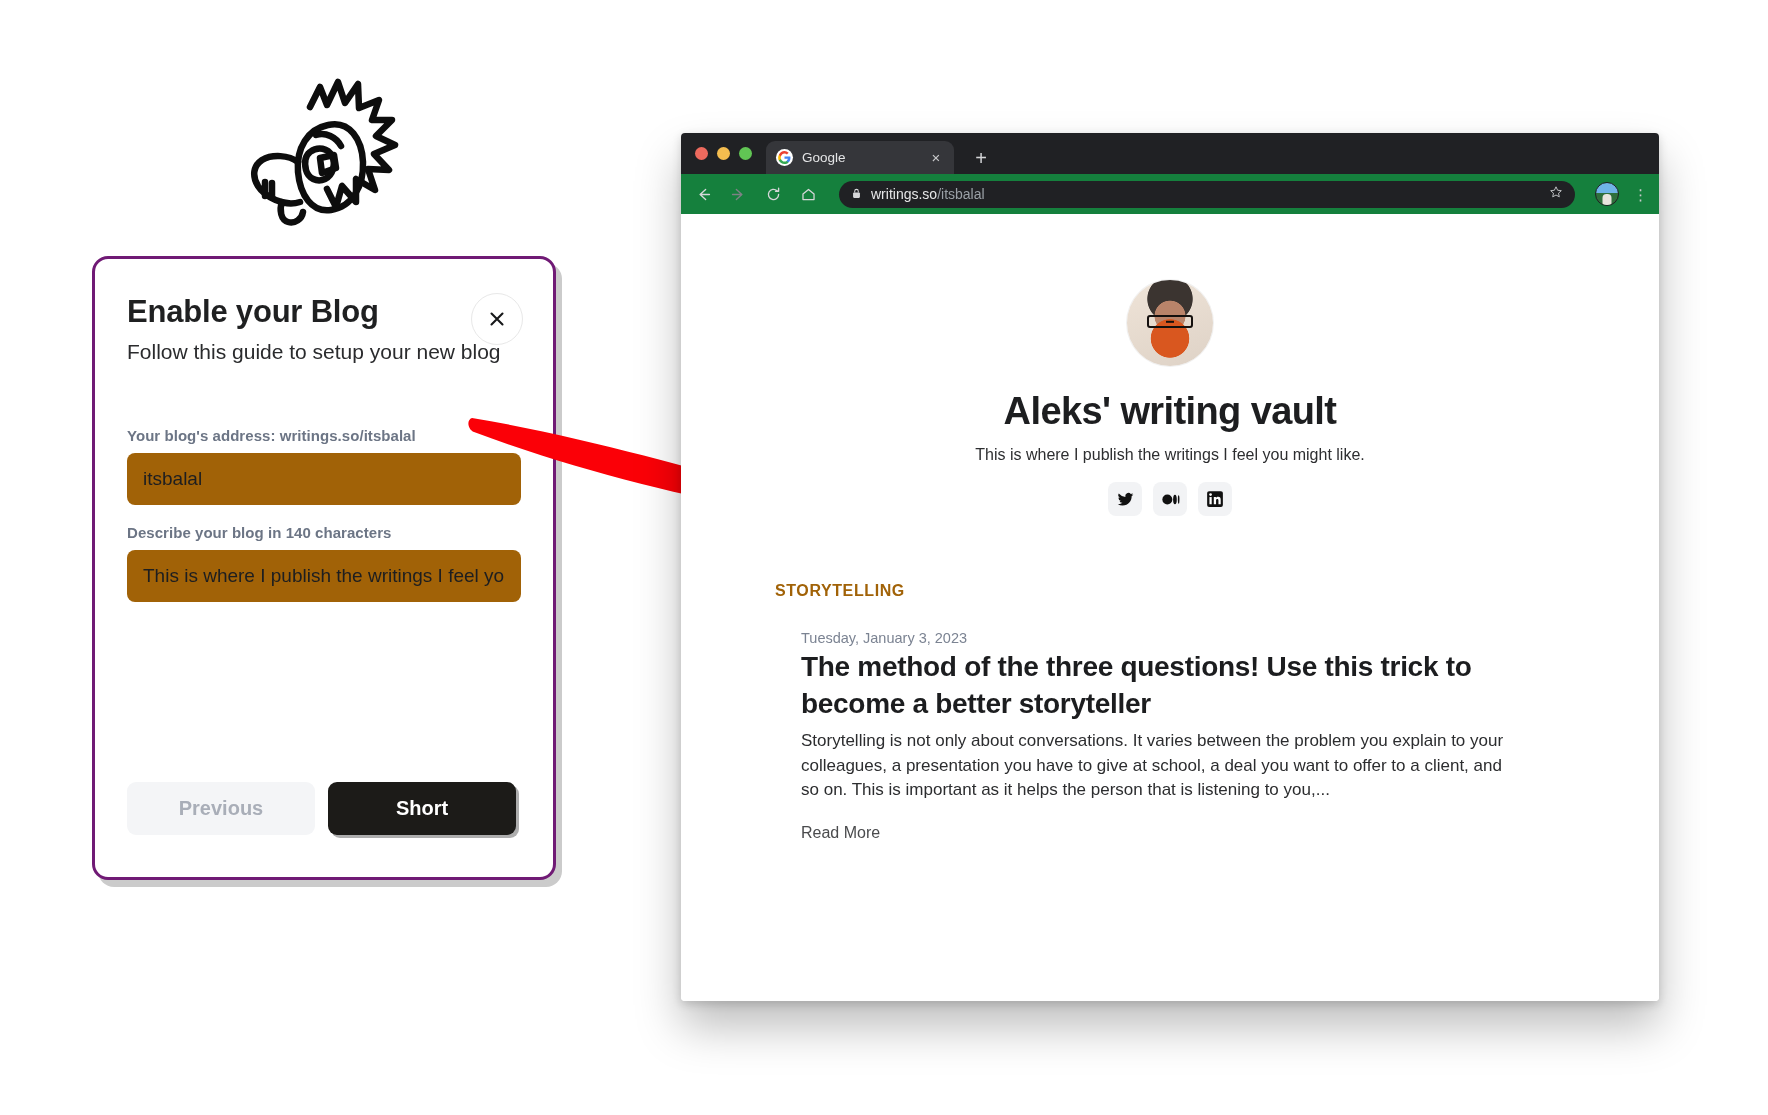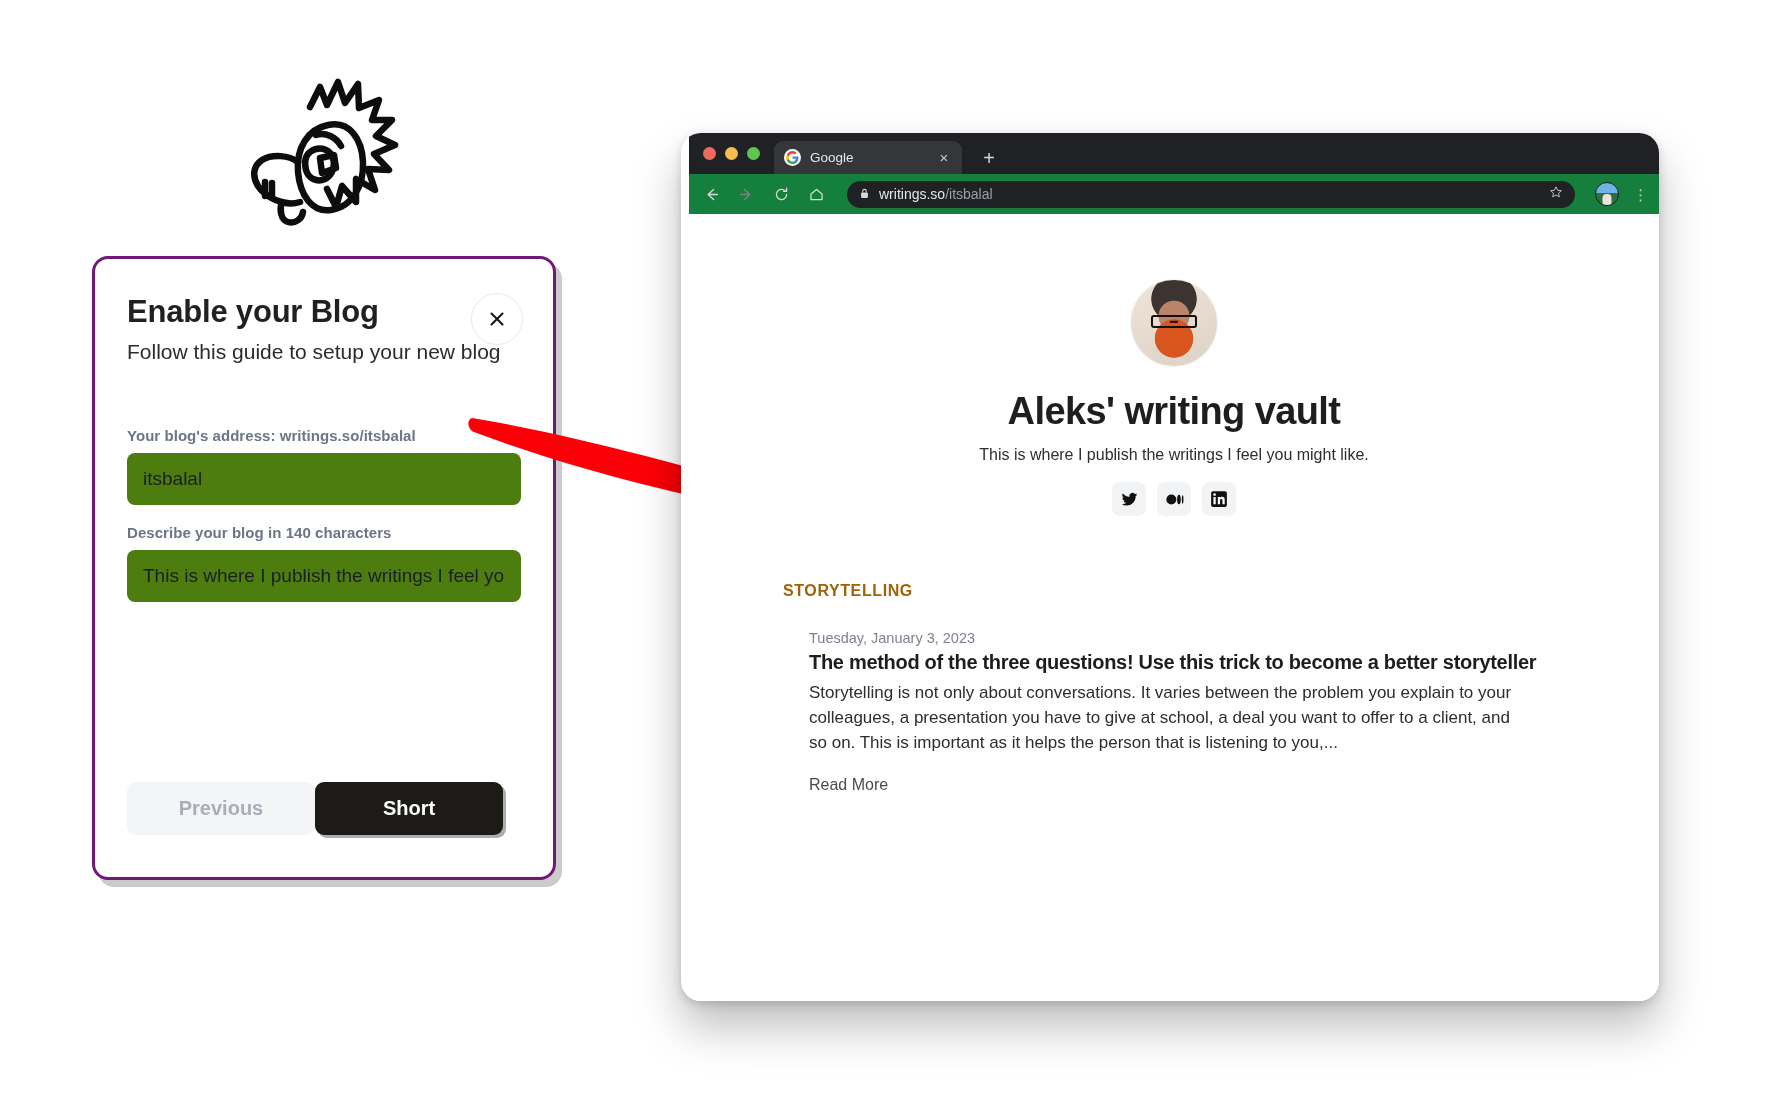--- a/index.html
+++ b/index.html
@@ -84,37 +84,38 @@
   .field-label {
     font-size: 15px;
     font-weight: 700;
     color: #6c7585;
     margin-bottom: 9px;
     letter-spacing: 0.05px;
   }
   .field-input {
     width: 100%;
     height: 52px;
-    background: #4d7c0f;
+    background: #a16207;
     border: none;
     border-radius: 8px;
     padding: 0 16px;
     font-size: 19px;
     color: #1d1e20;
     font-family: "Liberation Sans", sans-serif;
     outline: none;
   }
   .field-input::placeholder { color: #8d8f94; }
 
   .dlg-actions {
     position: absolute;
     left: 32px;
     right: 32px;
     bottom: 42px;
     display: flex;
+    gap: 13px;
   }
   .btn {
     height: 53px;
     border-radius: 9px;
     border: none;
     font-size: 20px;
     font-weight: 700;
     font-family: "Liberation Sans", sans-serif;
     cursor: pointer;
   }
@@ -140,25 +141,24 @@
     pointer-events: none;
   }
 
   
   .browser {
     position: absolute;
     left: 681px;
     top: 133px;
     width: 978px;
     height: 868px;
-    border-radius: 20px;
+    border-radius: 4px;
     overflow: hidden;
     background: #ffffff;
     box-shadow: 0 26px 46px rgba(0,0,0,0.26), 0 3px 10px rgba(0,0,0,0.16);
-    padding-left: 8px;
   }
   .tabstrip {
     height: 41px;
     background: #202124;
     display: flex;
     align-items: flex-end;
     padding-left: 14px;
     position: relative;
   }
   .traffic {
@@ -340,21 +340,21 @@
     letter-spacing: 0.6px;
     color: #a16207;
   }
   .post { margin-top: 30px; padding-left: 26px; }
   .post-date {
     font-size: 14.5px;
     color: #7b8392;
     margin-bottom: 3px;
   }
   .post-title {
-    font-size: 20px;
+    font-size: 28px;
     font-weight: 700;
     color: #1c1d1f;
     line-height: 1.32;
     letter-spacing: -0.3px;
   }
   .post-excerpt {
     margin-top: 6px;
     font-size: 17px;
     color: #2c2d2f;
     line-height: 1.45;

